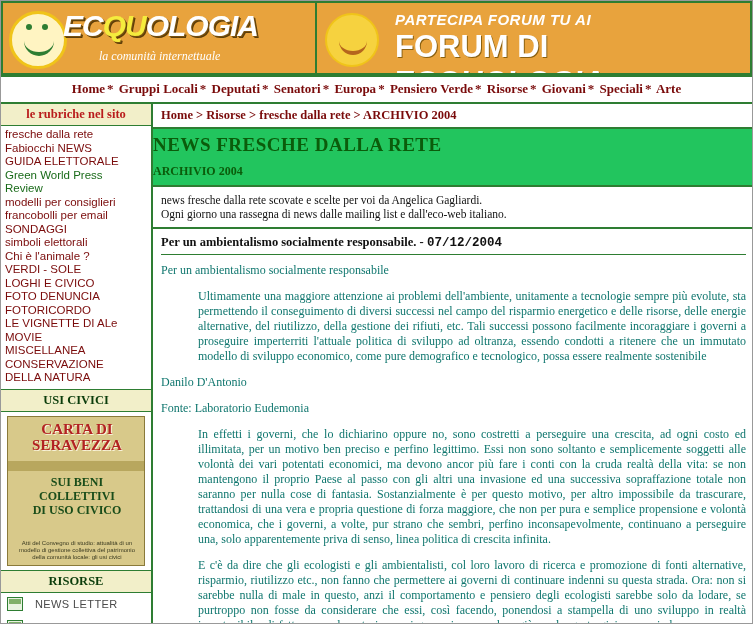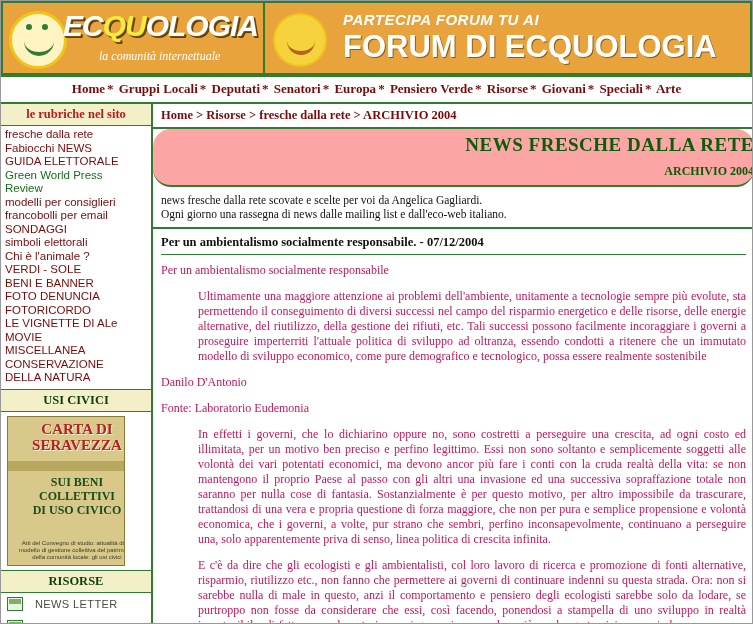--- a/index.html
+++ b/index.html
@@ -17,21 +17,21 @@
     border: 1px solid #999;
   }
 
   
   .header {
     display: flex;
     height: 74px;
     background: #ffffff;
   }
   .logo-box {
-    width: 264px;
+    width: 316px;
     height: 74px;
     background: #e8a33d;
     position: relative;
     overflow: hidden;
     border: 2px solid #2e7d32;
   }
   .logo-sun {
     position: absolute;
     left: 6px; top: 8px;
     width: 58px; height: 58px;
@@ -177,21 +177,21 @@
     border-bottom: 1px solid #2e7d32;
     text-align: center;
     font-size: 12.5px;
     font-weight: bold;
     color: #0b3d0b;
     padding: 3px 0;
     font-family: "Liberation Serif", serif;
   }
   .promo {
     margin: 4px 6px;
-    width: 118px;
+    width: 138px;
     height: 150px;
     background: #d8c98a;
     border: 1px solid #8a7a3a;
     position: relative;
     overflow: hidden;
   }
   .promo .p1 {
     position: absolute; left: 4px; top: 4px;
     width: 130px; text-align: center;
     font-size: 15px; font-weight: bold; color: #b22222;
@@ -264,25 +264,24 @@
   }
   .breadcrumb {
     font-size: 12.5px;
     font-weight: bold;
     color: #7a0b0b;
     padding: 4px 0 4px 8px;
     border-bottom: 2px solid #2e7d32;
     font-family: "Liberation Serif", serif;
   }
   .title-box {
-    background: #fca5a5;
+    background: #22c55e;
     border-bottom: 2px solid #2e7d32;
-    text-align: right;
+    text-align: left;
     padding: 5px 0 6px 0;
-    border-radius: 18px;
   }
   .title-box .t1 {
     font-size: 19px;
     font-weight: bold;
     color: #0b5c0b;
     font-family: "Liberation Serif", serif;
     letter-spacing: 0.5px;
   }
   .title-box .t2 {
     font-size: 12px;
@@ -302,28 +301,28 @@
   .article {
     padding: 6px 8px 0 8px;
   }
   .art-head {
     font-size: 12.5px;
     font-weight: bold;
     color: #111;
     font-family: "Liberation Serif", serif;
     margin-bottom: 2px;
   }
-  .art-head .date { font-weight: bold; }
+  .art-head .date { font-weight: bold; font-family: Liberation Mono, monospace; }
   .art-rule {
     border-bottom: 1px solid #2e7d32;
     margin: 4px 0 8px 0;
   }
   .art-body p {
     font-size: 12px;
-    color: #be185d;
+    color: #0f766e;
     line-height: 15px;
     margin: 0 0 11px 0;
     font-family: "Liberation Serif", serif;
   }
   .art-body p.just { text-align: justify; margin-left: 37px; }
 </style>
 </head>
 <body>
 
 <div id="page">
@@ -363,21 +362,21 @@
         <a href="#">Fabiocchi NEWS</a>
         <a href="#">GUIDA ELETTORALE</a>
         <a href="#" class="green">Green  World  Press</a>
         <a href="#" class="green">Review</a>
         <a href="#">modelli per consiglieri</a>
         <a href="#">francobolli per email</a>
         <a href="#">SONDAGGI</a>
         <a href="#">simboli elettorali</a>
         <a href="#">Chi è l'animale ?</a>
         <a href="#">VERDI - SOLE</a>
-        <a href="#">BENI E BANNER</a>
+        <a href="#">LOGHI E CIVICO</a>
         <a href="#">FOTO DENUNCIA</a>
         <a href="#">FOTORICORDO</a>
         <a href="#">LE VIGNETTE DI ALe</a>
         <a href="#">MOVIE</a>
         <a href="#">MISCELLANEA</a>
         <a href="#">CONSERVAZIONE</a>
         <a href="#">DELLA NATURA</a>
       </div>
 
       <div class="usi-civici-head">USI CIVICI</div>

